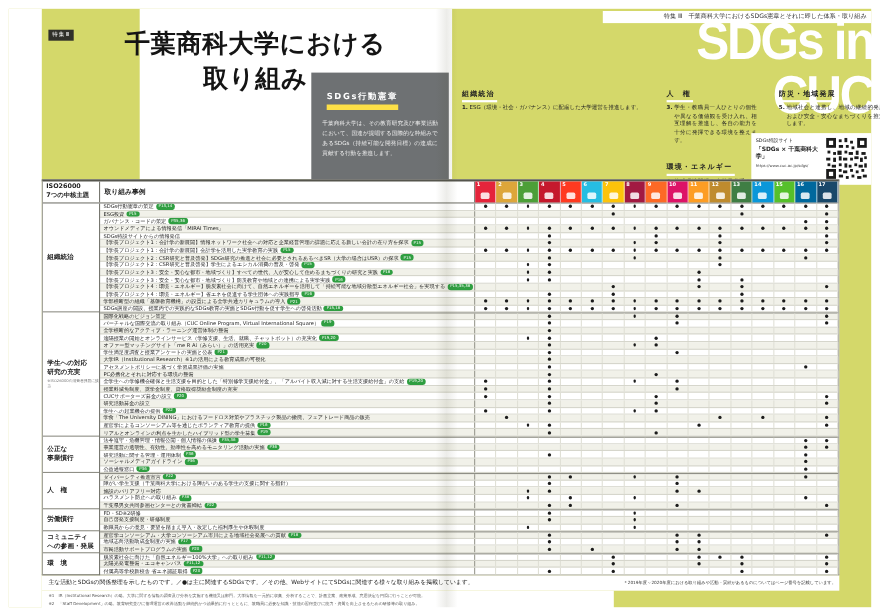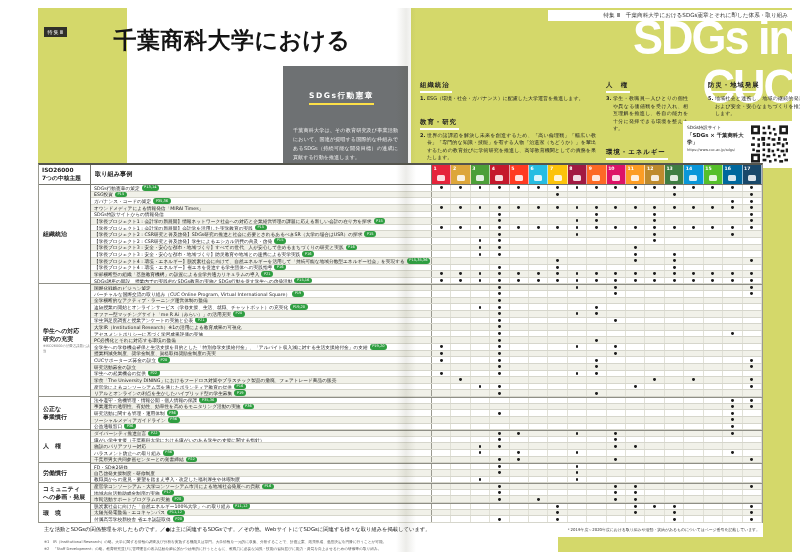--- a/index.html
+++ b/index.html
@@ -15,22 +15,22 @@
       font-size:5.6px;line-height:11px;text-align:right;padding-right:4px;box-sizing:border-box;}
   .wordmark{left:536px;top:13px;width:258px;text-align:right;color:#fff;font-weight:bold;
       font-family:"Liberation Sans",sans-serif;font-size:45px;line-height:1;letter-spacing:-2px;
       transform:scaleY(1.08);transform-origin:top right;}
   .tokushu{left:44px;top:27px;background:#30302a;color:#fff;font-size:5px;line-height:1;
       padding:2.5px 3.5px;letter-spacing:1px;}
   .main-title{left:58px;top:24px;width:348px;font-family:"DejaVu Serif",serif;font-weight:bold;
       font-size:23px;line-height:31.5px;color:#141414;letter-spacing:0.5px;text-align:center;}
   .charter{left:283px;top:66px;width:125px;height:109px;background:#6e7173;box-sizing:border-box;
       padding:9px 10px;color:#fff;}
-  .charter h2{margin:16px;font-size:7.6px;letter-spacing:1.5px;display:inline-block;
-      border-bottom:2px solid #fde047;padding-bottom:2px;font-weight:bold;}
+  .charter h2{margin:4px;font-size:7.6px;letter-spacing:1.5px;display:inline-block;
+      border-bottom:5px solid #fde047;padding-bottom:2px;font-weight:bold;}
   .charter p{margin:5px 0 0 0;font-size:5.1px;line-height:1.78;color:#f0f0f0;text-align:justify;}
   .principles{left:420px;top:72px;width:372px;height:92px;}
   .pcol{position:absolute;top:0;}
   .pcol.c1{left:0;width:176px;}
   .pcol.c2{left:186px;width:82px;}
   .pcol.c3{left:288px;width:96px;}
   .psec{margin-bottom:6px;}
   .psec h3{margin:0 0 2px 0;font-size:6.4px;color:#222;display:inline-block;
       border-bottom:2px solid #fff;padding:0 2px 1px 0;letter-spacing:1px;}
   .pitem{display:flex;font-size:5px;line-height:1.5;color:#222;text-align:justify;}
@@ -90,41 +90,35 @@
   <div class="abs title-block"></div>
   <div class="abs footer-white1"></div>
   <div class="abs footer-white2"></div>
 
   <div class="abs breadcrumb">特集 Ⅲ　千葉商科大学におけるSDGs憲章とそれに即した体系・取り組み</div>
   <div class="abs wordmark">SDGs in CUC</div>
   <div class="abs tokushu">特集Ⅲ</div>
 
   <div class="abs main-title">
     <div>千葉商科大学における</div>
+    <div>取り組み</div>
   </div>
 
   <div class="abs charter">
     <h2>SDGs行動憲章</h2>
     <p>千葉商科大学は、その教育研究及び事業活動において、国連が提唱する国際的な枠組みであるSDGs（持続可能な開発目標）の達成に貢献する行動を推進します。</p>
   </div>
 
   <div class="abs principles">
     <div class="pcol c1">
       <div class="psec">
         <h3>組織統治</h3>
         <div class="pitem">
           <span class="num">1.</span>
           <span>ESG（環境・社会・ガバナンス）に配慮した大学運営を推進します。</span>
-        </div>
-      </div>
-      <div class="psec">
-        <h3>教育・研究</h3>
-        <div class="pitem">
-          <span class="num">2.</span>
-          <span>世界の諸課題を解決し未来を創造するため、「高い倫理観」「幅広い教養」「専門的な知識・技能」を有する人物「治道家（ちどうか）」を輩出するための教育並びに学術研究を推進し、高等教育機関としての責務を果たします。</span>
         </div>
       </div>
     </div>
     <div class="pcol c2">
       <div class="psec">
         <h3>人　権</h3>
         <div class="pitem">
           <span class="num">3.</span>
           <span>学生・教職員一人ひとりの個性や異なる価値観を受け入れ、相互理解を推進し、各自の能力を十分に発揮できる環境を整えます。</span>
         </div>

